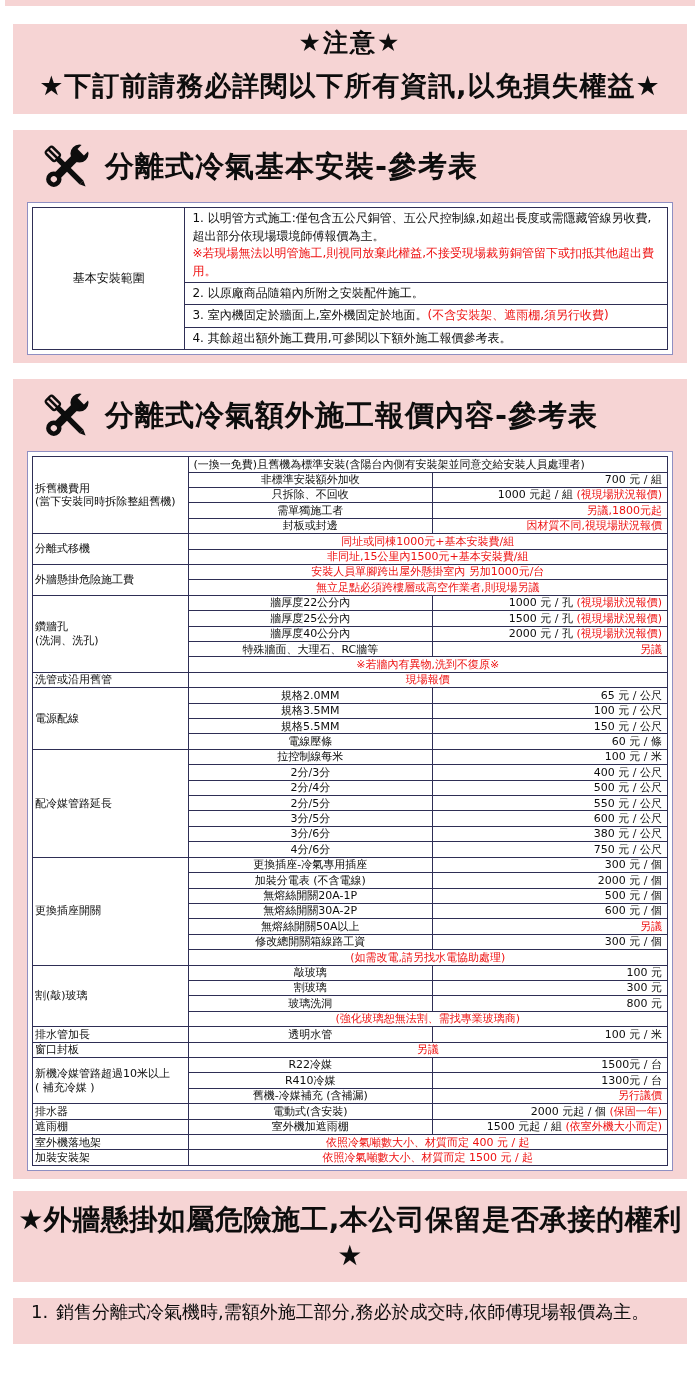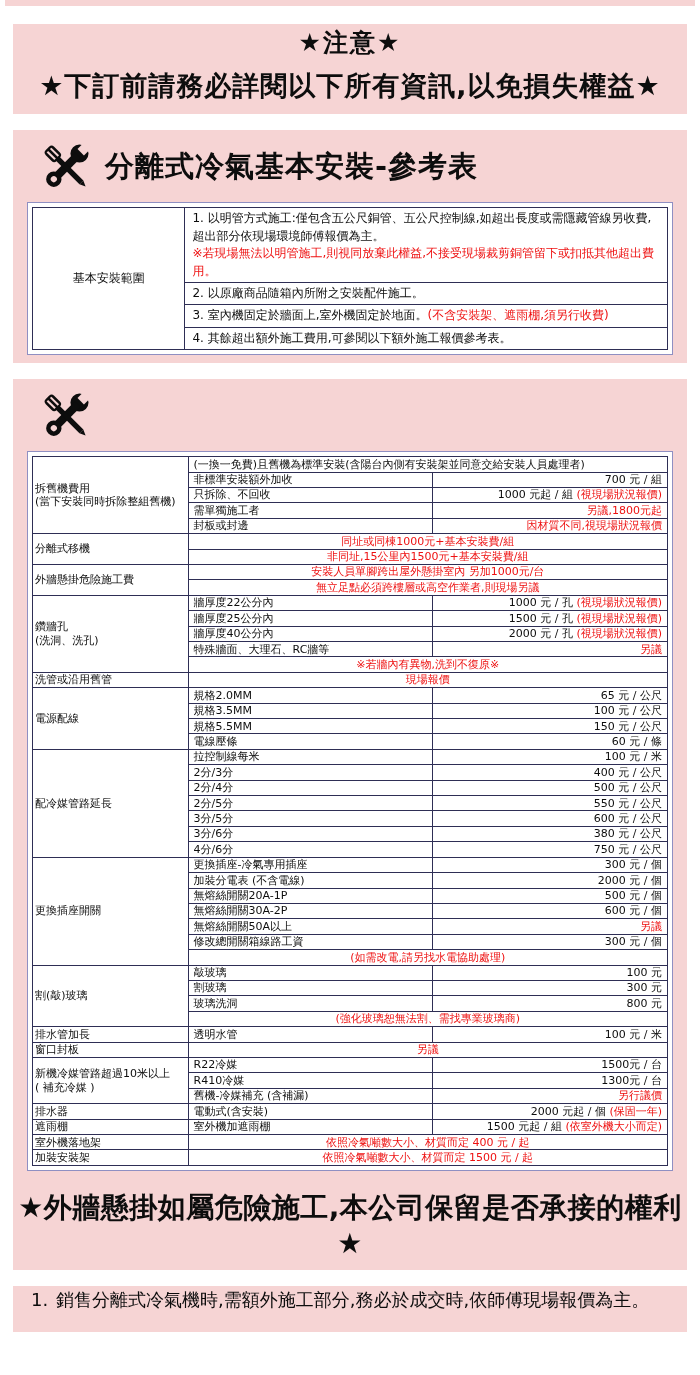--- a/index.html
+++ b/index.html
@@ -37,27 +37,27 @@
 
   
   .basic{font-size:12px;}
   .basic td.lbl{width:24%;text-align:center;}
   .basic td.cnt{padding:2px 7px;line-height:1.45;text-align:left;}
 
   
   .extra{font-size:11px;}
   .extra td{padding:0.5px 5px;line-height:1.22;height:13px;}
   .extra td.lbl{width:24.5%;text-align:left;padding:0 2px;}
-  .extra td.item{width:38.5%;text-align:left;}
+  .extra td.item{width:38.5%;text-align:center;}
   .extra td.price{text-align:right;white-space:nowrap;}
   .extra td.span-cell{text-align:center;}
   .extra td.span-cell.left{text-align:left;}
 
   
-  .banner-warn{margin-top:0;padding:10px 4px;text-align:center;
+  .banner-warn{margin-top:12px;padding:10px 4px;text-align:center;
     font-size:28px;font-weight:900;letter-spacing:0.5px;}
 
   
   .notes-list{padding:2px 16px 12px 18px;font-size:18px;line-height:1.32;}
   .note-item{display:flex;}
   .note-item .num{flex:none;width:25px;}
   .note-item .txt{flex:1;}
 </style>
 </head>
 <body>
@@ -121,20 +121,21 @@
           </tbody>
       </table>
     </div>
   </div>
 
   <div class="block section">
     <div class="heading">
       <svg viewBox="0 0 64 64">
           <use href="#tool-icon"></use>
         </svg>
+      <span class="title">分離式冷氣額外施工報價內容-參考表</span>
     </div>
     <div class="panel">
       <table class="extra">
         <colgroup>
             <col style="width:24.5%">
             <col style="width:38.5%">
             <col>
           </colgroup>
         <tbody id="extra-tbody">
             <tr>

